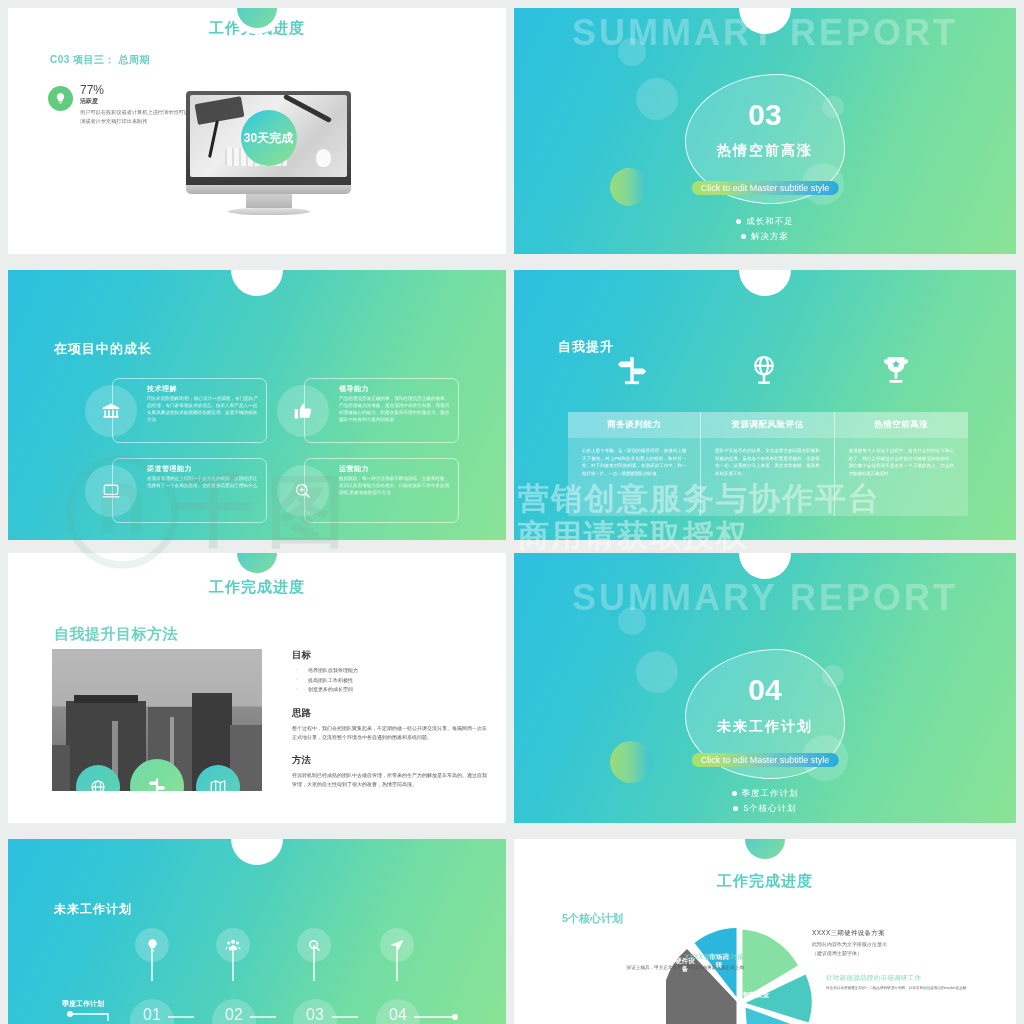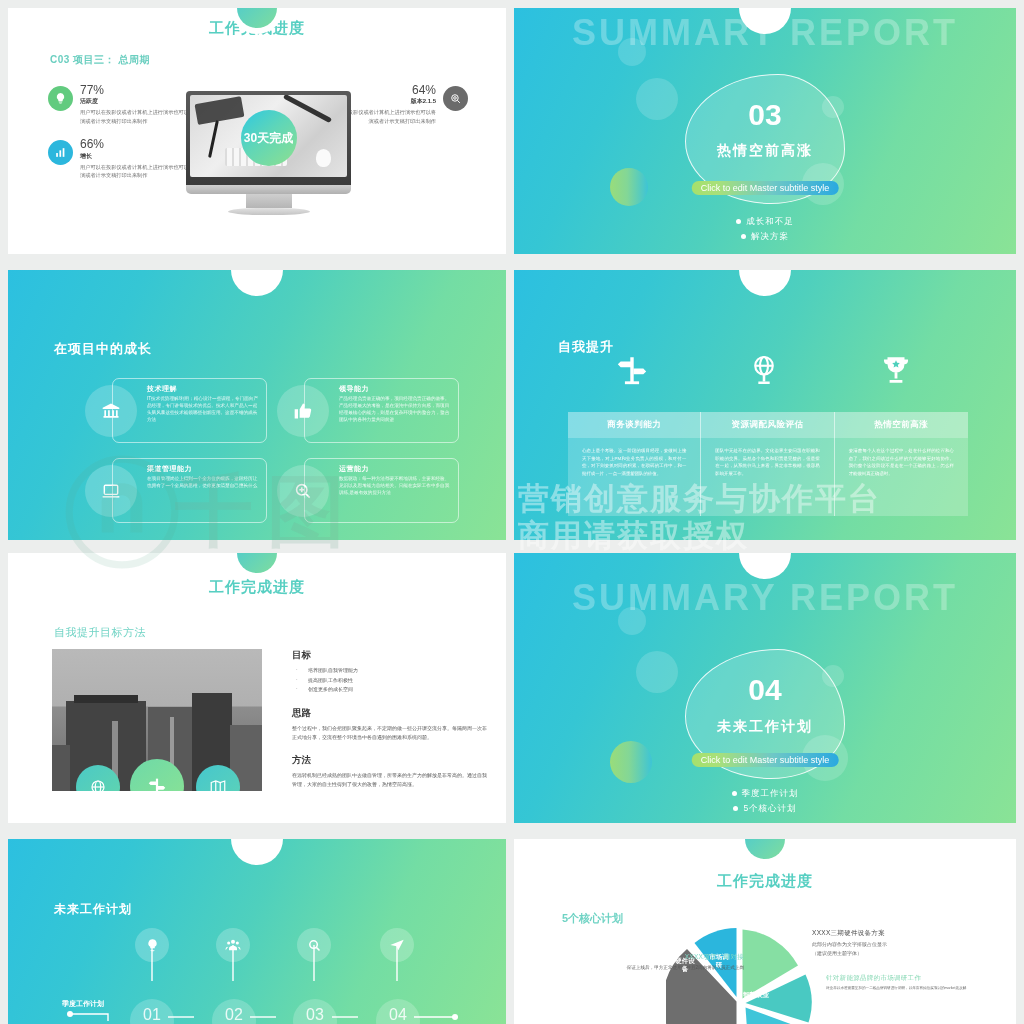--- a/index.html
+++ b/index.html
@@ -87,21 +87,21 @@
   .tbl { position:absolute; left:54px; top:142px; width:400px; display:flex; }
   .tcol { flex:1; }
   .tcol .th { background:rgba(255,255,255,.40); color:#fff; text-align:center; font-size:8.5px; font-weight:bold; padding:7px 0; letter-spacing:.5px; border-right:1px solid rgba(255,255,255,.55); }
   .tcol:last-child .th { border-right:none; }
   .tcol .td { background:rgba(255,255,255,.22); color:#fff; font-size:4.4px; line-height:1.75; padding:9px 14px; height:78px; border-right:1px solid rgba(255,255,255,.55); text-align:justify; }
   .tcol:last-child .td { border-right:none; }
 
   
   .s5 { left:8px; top:553px; width:498px; height:270px; }
   .s5 .title-cn { font-size:15px; margin-top:25px; letter-spacing:1px; }
-  .s5 .sub { position:absolute; left:46px; top:72px; font-size:11px; color:#6fd3c4; font-weight:normal; letter-spacing:.5px; }
+  .s5 .sub { position:absolute; left:46px; top:72px; font-size:15px; color:#6fd3c4; font-weight:bold; letter-spacing:.5px; }
   .photo { position:absolute; left:44px; top:96px; width:210px; height:142px; overflow:hidden;
      background:linear-gradient(#b9b9b9 0%,#b0b0b0 40%,#8d8d8d 41%,#6c6c6c 100%); }
   .bld { position:absolute; background:#4a4a4a; }
   .photo .circ { position:absolute; bottom:-18px; width:44px; height:44px; border-radius:50%; display:flex; align-items:center; justify-content:center; color:#fff; }
   .gcol { position:absolute; left:284px; top:96px; width:195px; }
   .gcol h3 { font-size:9.5px; color:#3a3a3a; margin-bottom:4px; }
   .gcol ul { list-style:none; margin-bottom:12px; }
   .gcol li { font-size:5px; color:#555; line-height:1.9; padding-left:16px; position:relative; }
   .gcol li:before { content:"·"; position:absolute; left:4px; top:-1px; }
   .gcol p { font-size:5px; color:#555; line-height:1.85; margin-bottom:12px; text-align:justify; }
@@ -144,47 +144,23 @@
       <div class="stat">
         <div class="ico" style="background:#62cb7f">
           <svg width="13" height="13" viewBox="0 0 24 24" fill="#fff">
               <path d="M12 2a7 7 0 00-4 12.7V17h8v-2.3A7 7 0 0012 2zm-3 16h6v1.5H9zm1 3h4v1h-4z"></path>
             </svg>
         </div>
         <div class="pct">77%</div>
         <div class="cap">活跃度</div>
         <div class="desc">用户可以在投影仪或者计算机上进行演示也可以将演或者计示文稿打印出来制作</div>
       </div>
-      <div class="stat">
-        <div class="ico" style="background:#2cb7dd">
-          <svg width="13" height="13" viewBox="0 0 24 24" fill="#fff">
-              <rect x="4" y="13" width="3.2" height="7"></rect>
-              <rect x="10" y="8" width="3.2" height="12"></rect>
-              <rect x="16" y="4" width="3.2" height="16"></rect>
-            </svg>
-        </div>
-        <div class="pct">66%</div>
-        <div class="cap">增长</div>
-        <div class="desc">用户可以在投影仪或者计算机上进行演示也可以将演或者计示文稿打印出来制作</div>
-      </div>
     </div>
 
     <div class="statcol right">
-      <div class="stat">
-        <div class="ico" style="background:#6b6b6b">
-          <svg width="13" height="13" viewBox="0 0 24 24" fill="none" stroke="#fff" stroke-width="1.8">
-              <circle cx="11" cy="11" r="6"></circle>
-              <circle cx="11" cy="11" r="2.4"></circle>
-              <line x1="15.5" y1="15.5" x2="20" y2="20"></line>
-            </svg>
-        </div>
-        <div class="pct">64%</div>
-        <div class="cap">版本2.1.5</div>
-        <div class="desc">用户可以在投影仪或者计算机上进行演示也可以将演或者计示文稿打印出来制作</div>
-      </div>
     </div>
 
     <div class="monitor">
       <div class="mon-screen">
         <div class="mon-pic">
           <div class="mon-pen"></div>
             <div class="mon-kb"></div>
             <div class="mon-mouse"></div>
         </div>
         <div class="mon-circle">30天完成</div>

